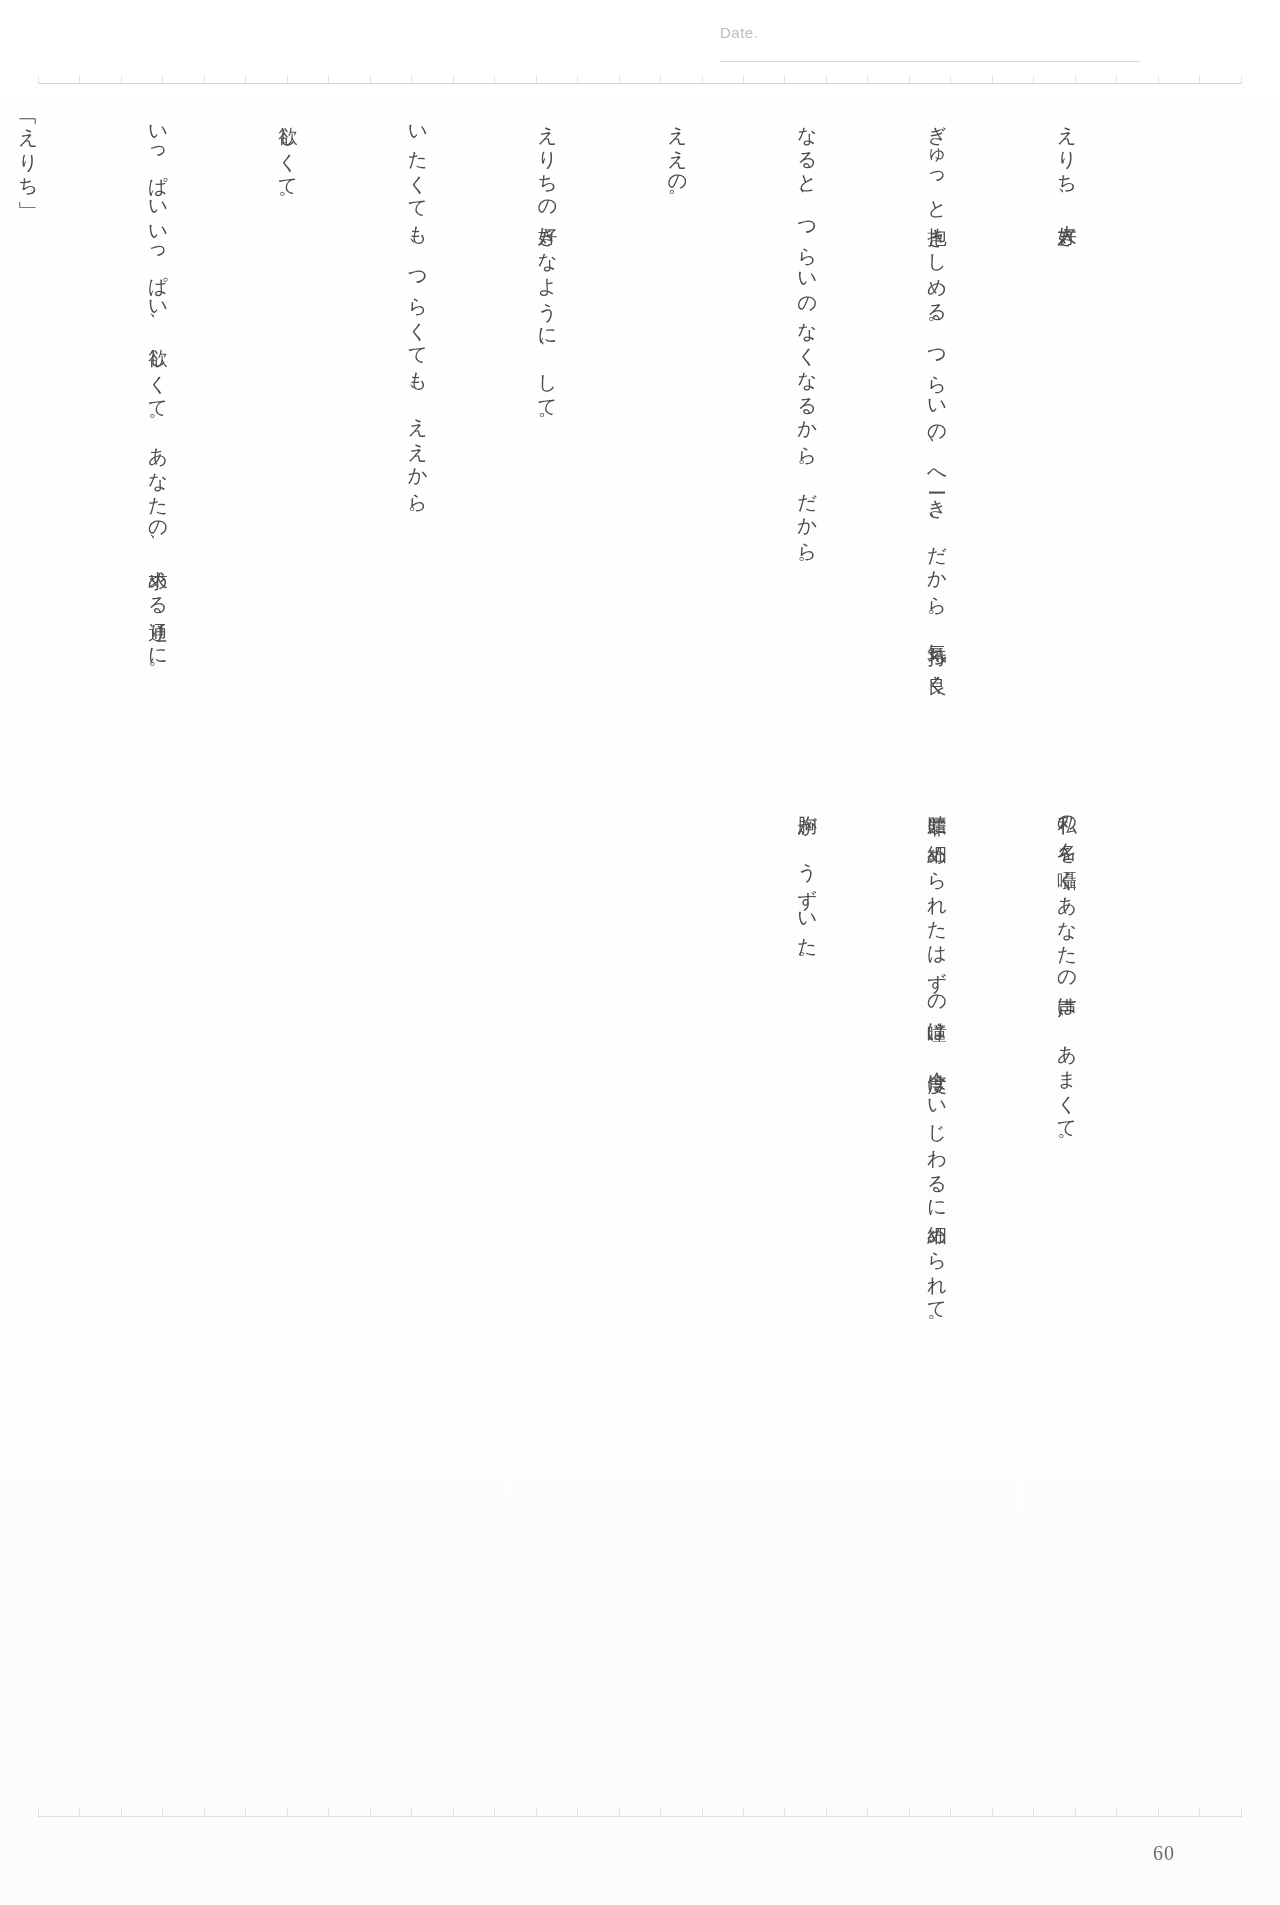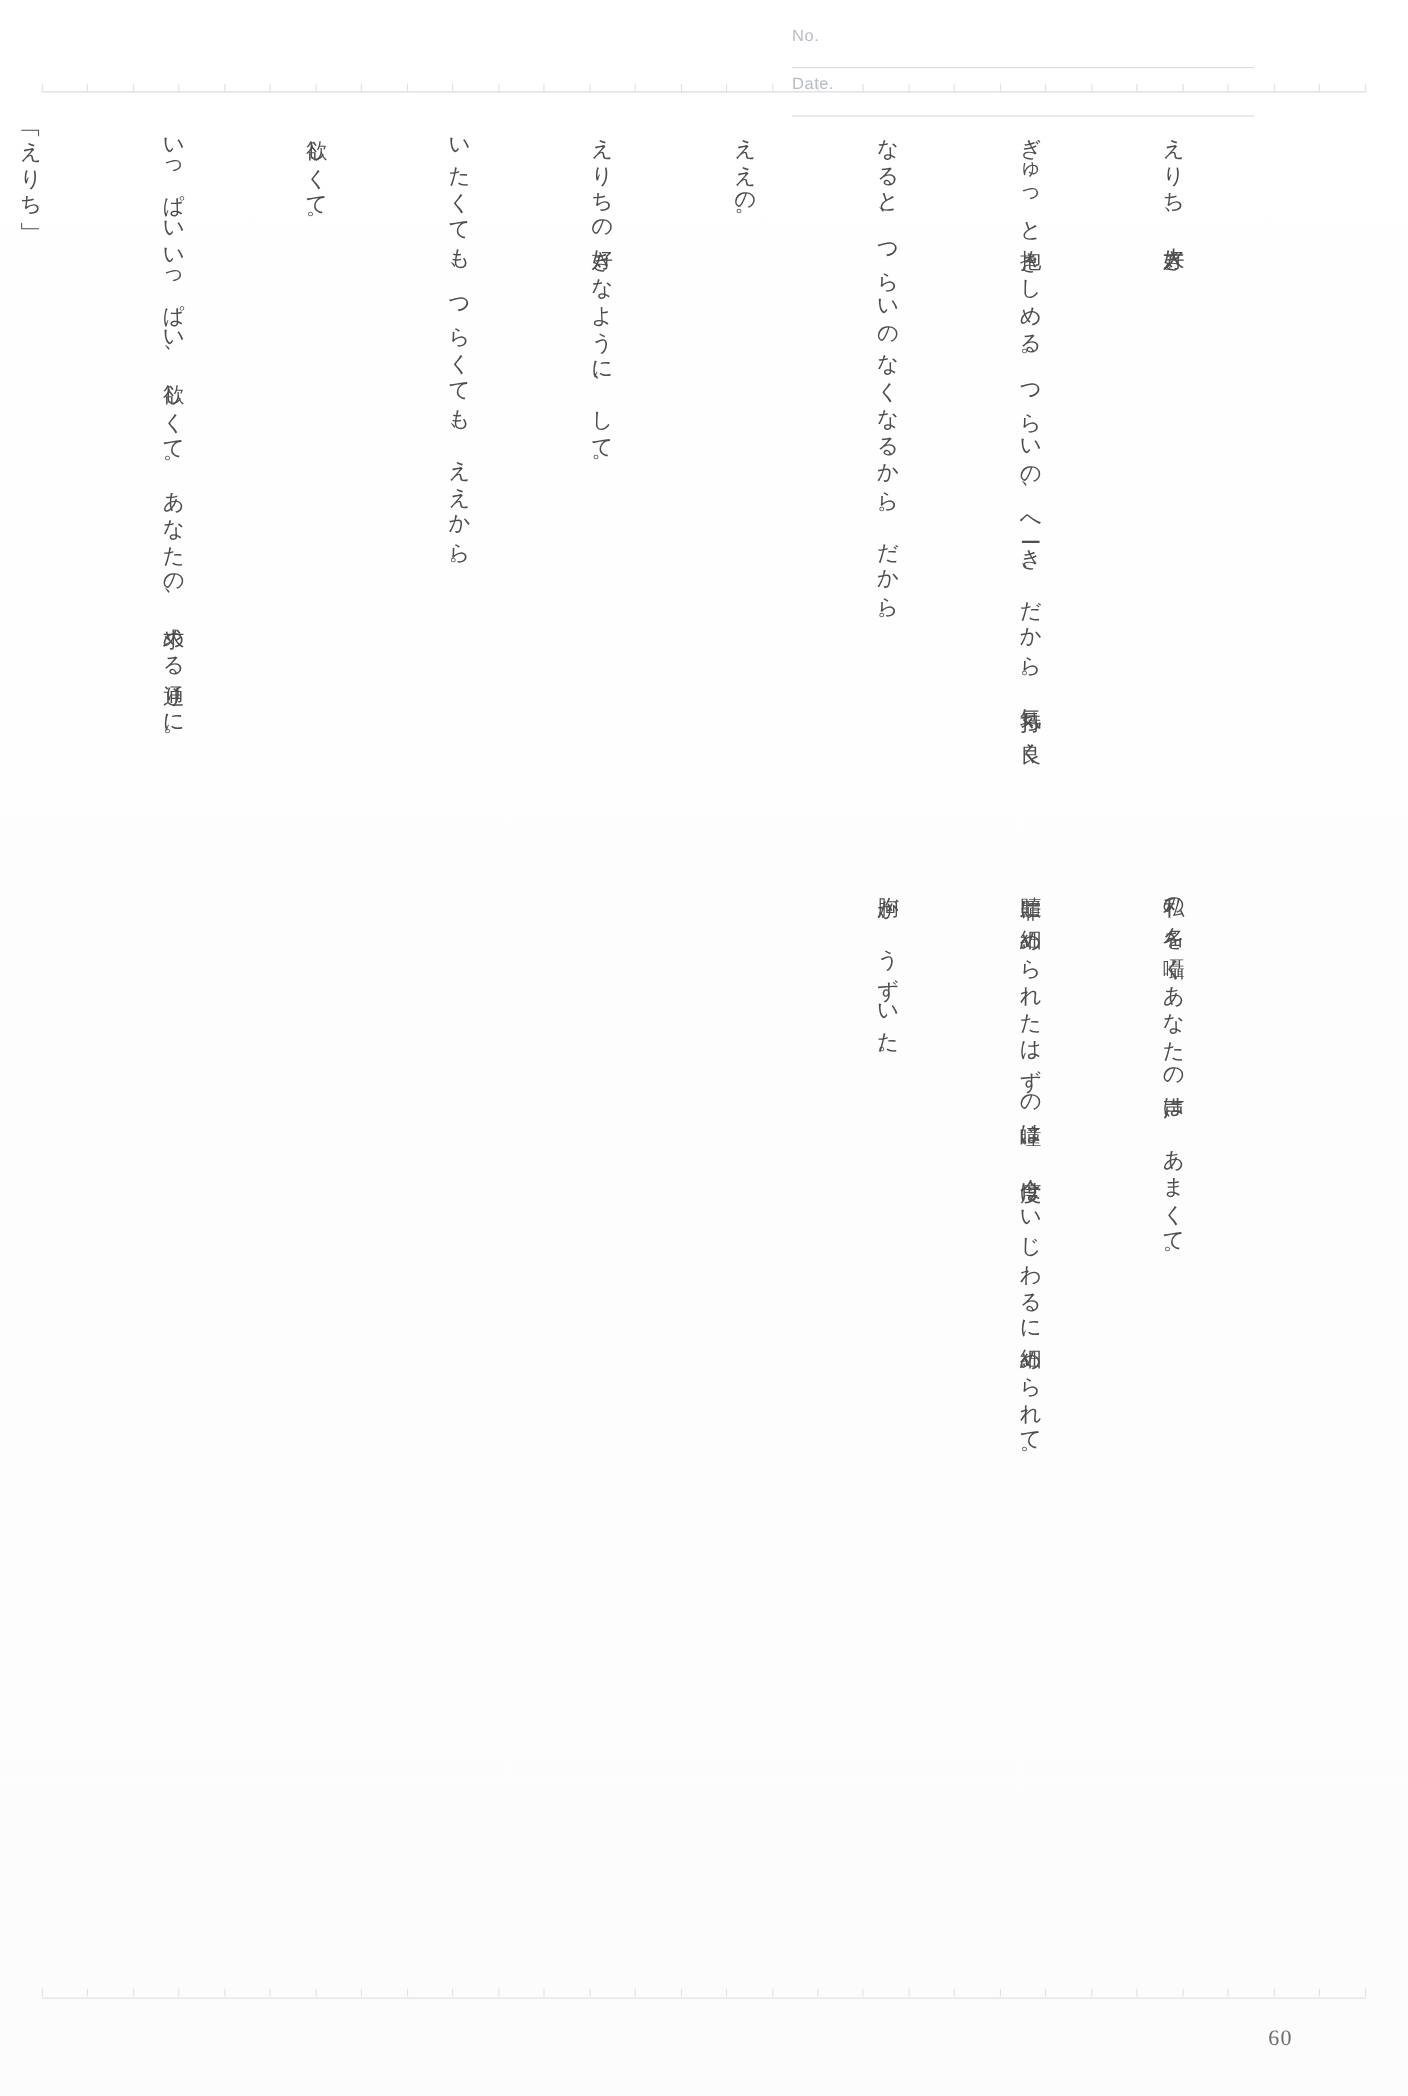--- a/index.html
+++ b/index.html
@@ -135,24 +135,20 @@
     pointer-events: none;
   }
 </style>
 </head>
 <body>
 
 <div class="page">
   <div class="paper-tint"></div>
 
   <div class="header-block">
-    <div class="header-row">
-      <span class="header-label">No.</span>
-      <span class="header-rule"></span>
-    </div>
     <div class="header-row">
       <span class="header-label">Date.</span>
       <span class="header-rule"></span>
     </div>
   </div>
 
   <div class="tickrow top">
     <span class="tick"></span>
       <span class="tick"></span>
       <span class="tick"></span>

